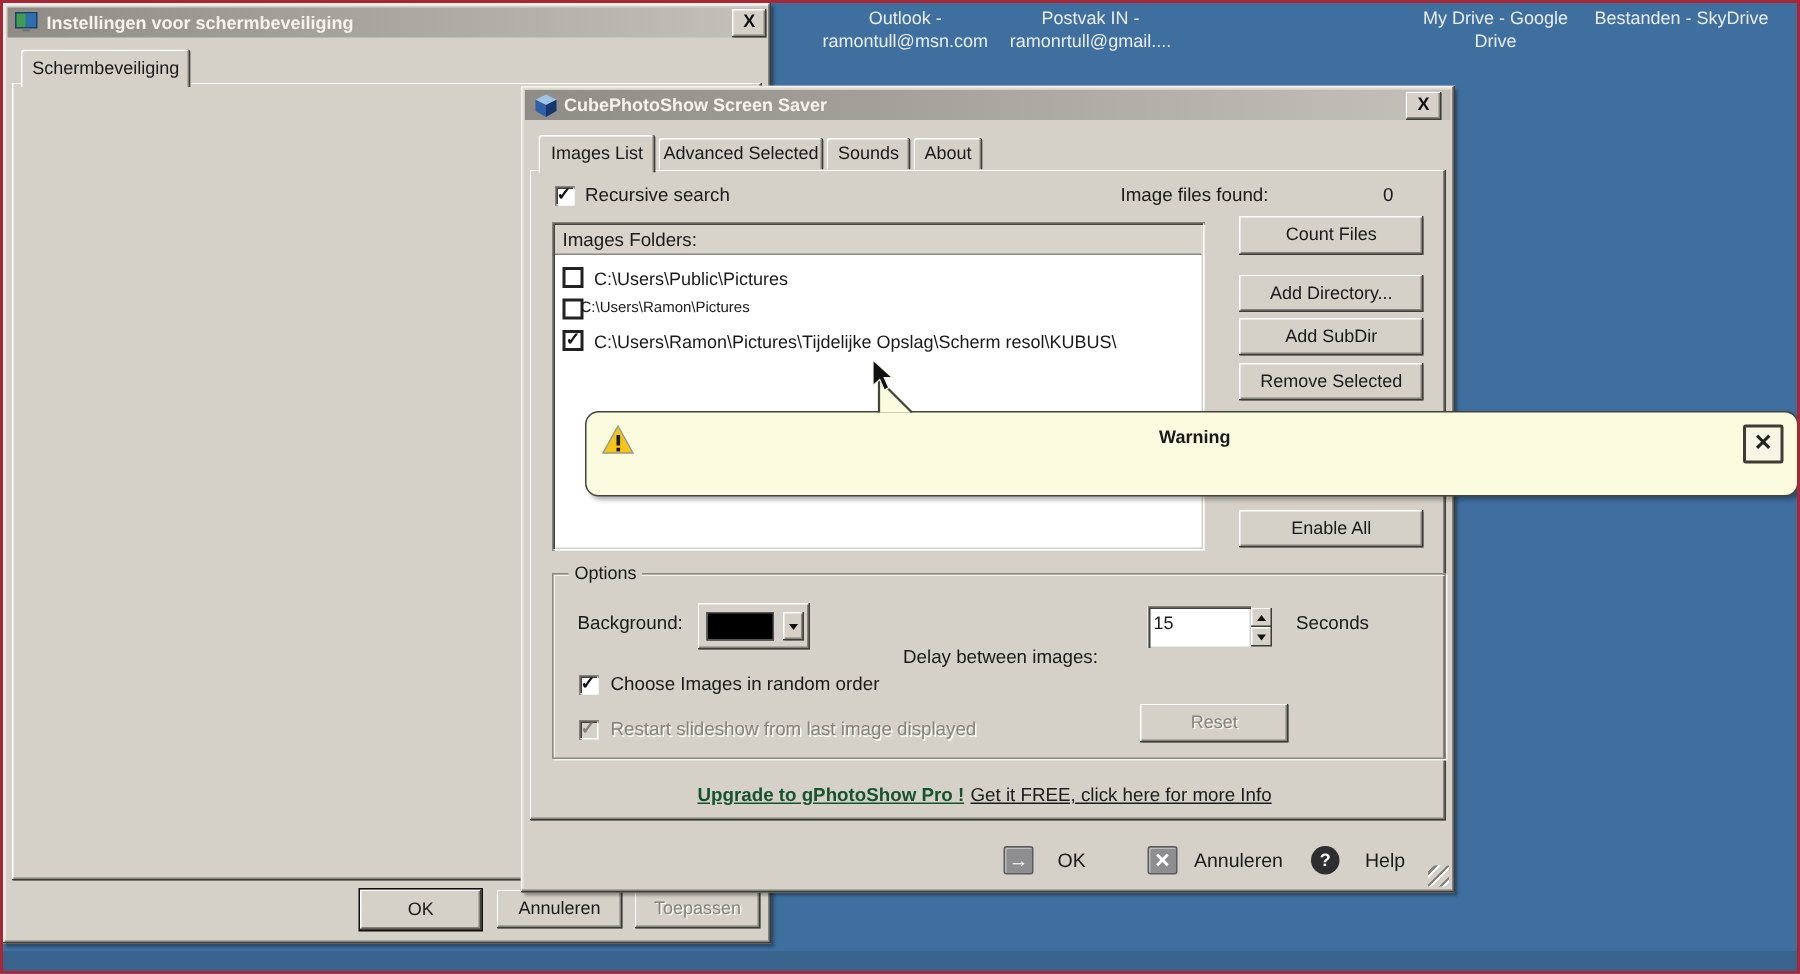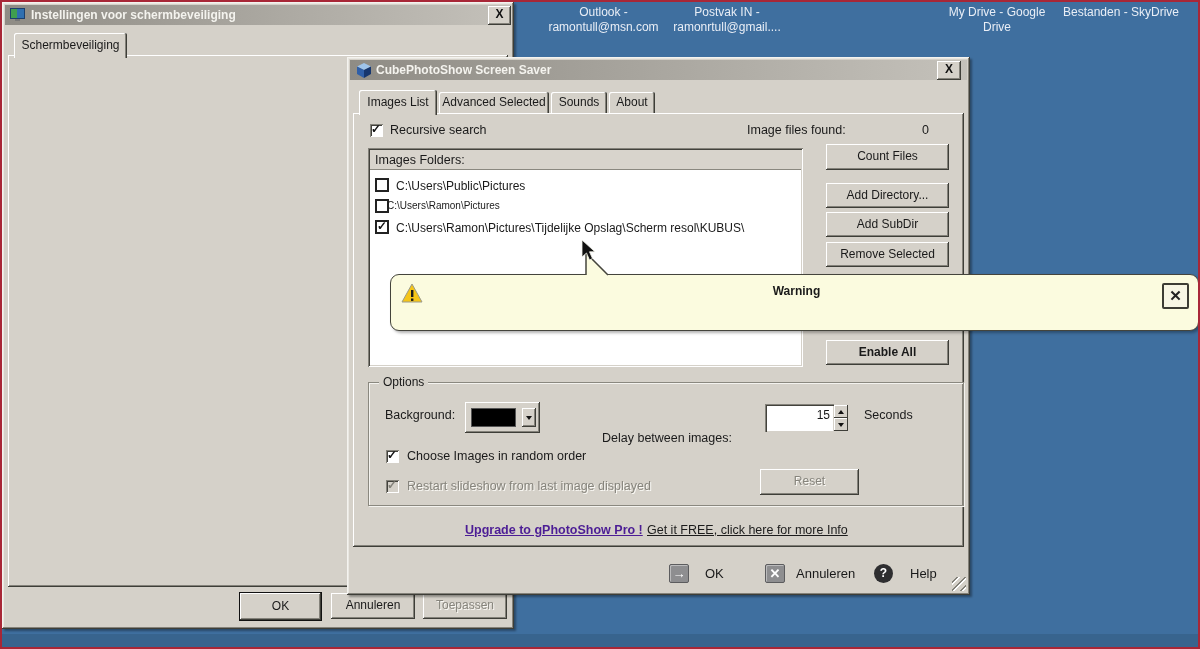--- a/index.html
+++ b/index.html
@@ -278,50 +278,50 @@
     </div>
   <div class="btn" style="left:479px; top:126px; width:123px; height:25px; line-height:24px; z-index:2;">
       <span>Add Directory...</span>
     </div>
   <div class="btn" style="left:479px; top:155px; width:123px; height:25px; line-height:24px; z-index:2;">
       <span>Add SubDir</span>
     </div>
   <div class="btn" style="left:479px; top:185px; width:123px; height:25px; line-height:24px; z-index:2;">
       <span>Remove Selected</span>
     </div>
-  <div class="btn" style="left:479px; top:283px; width:123px; height:25px; line-height:24px; z-index:2;font-weight:bold;">
+  <div class="btn" style="left:479px; top:283px; width:123px; height:25px; line-height:24px; z-index:2;">
       <span>Enable All</span>
     </div>
 
   <div class="group" style="left:21px; top:325px; width:596px; height:124px; z-index:2;">
     <span class="legend">Options</span>
   </div>
   <div class="abs" style="left:38px; top:351px; z-index:2; font-size:12.5px;">Background:</div>
   <div class="btn" style="left:118px; top:345px; width:75px; height:31px; z-index:2;">
     <div class="abs" style="left:6px; top:6px; width:45px; height:19px; background:#000; border:1px solid #555;"></div>
     <div class="combo-btn arr-dn" style="right:4px; top:6px; width:14px; height:19px; position:absolute;"></div>
   </div>
   <div class="abs" style="left:255px; top:351px; z-index:2; font-size:12.5px;margin-top:23px;">Delay between images:</div>
-  <div class="spin" style="left:418px; top:347px; width:83px; height:28px; z-index:2;text-align:right;">
+  <div class="spin" style="left:418px; top:347px; width:83px; height:28px; z-index:2;">
     <div class="field">15</div>
     <div class="updown">
         <div class="u arr-up"></div>
         <div class="d arr-dn"></div>
       </div>
   </div>
   <div class="abs" style="left:517px; top:351px; z-index:2; font-size:12.5px;">Seconds</div>
   <div class="cb checked" style="left:39px; top:393px; z-index:2;"></div>
   <div class="abs" style="left:60px; top:392px; z-index:2; font-size:12.5px;">Choose Images in random order</div>
   <div class="cb checked disabled" style="left:39px; top:423px; z-index:2;"></div>
   <div class="abs disabled-text" style="left:60px; top:422px; z-index:2; font-size:12.5px;">Restart slideshow from last image displayed</div>
   <div class="btn" style="left:413px; top:412px; width:99px; height:26px; line-height:25px; z-index:2;">
     <span class="disabled-text">Reset</span>
   </div>
 
-  <div class="abs link" style="left:118px; top:466px; z-index:2; font-size:12.5px; color:#4c1d95; font-weight:bold;">Upgrade to gPhotoShow Pro !</div>
+  <div class="abs link" style="left:118px; top:466px; z-index:2; font-size:12.5px; color:#14532d; font-weight:bold;">Upgrade to gPhotoShow Pro !</div>
   <div class="abs link" style="left:300px; top:466px; z-index:2; font-size:12.5px; color:#1c1c1c;">Get it FREE, click here for more Info</div>
 
   <div class="ico-sq" style="left:322px; top:507px;">→</div>
   <div class="abs" style="left:358px; top:509px; font-size:13px;">OK</div>
   <div class="ico-sq" style="left:418px; top:507px;">✕</div>
   <div class="abs" style="left:449px; top:509px; font-size:13px;">Annuleren</div>
   <div class="ico-round" style="left:527px; top:507px;">?</div>
   <div class="abs" style="left:563px; top:509px; font-size:13px;">Help</div>
   <div class="grip" style="right:4px; bottom:4px;"></div>
 </div>

